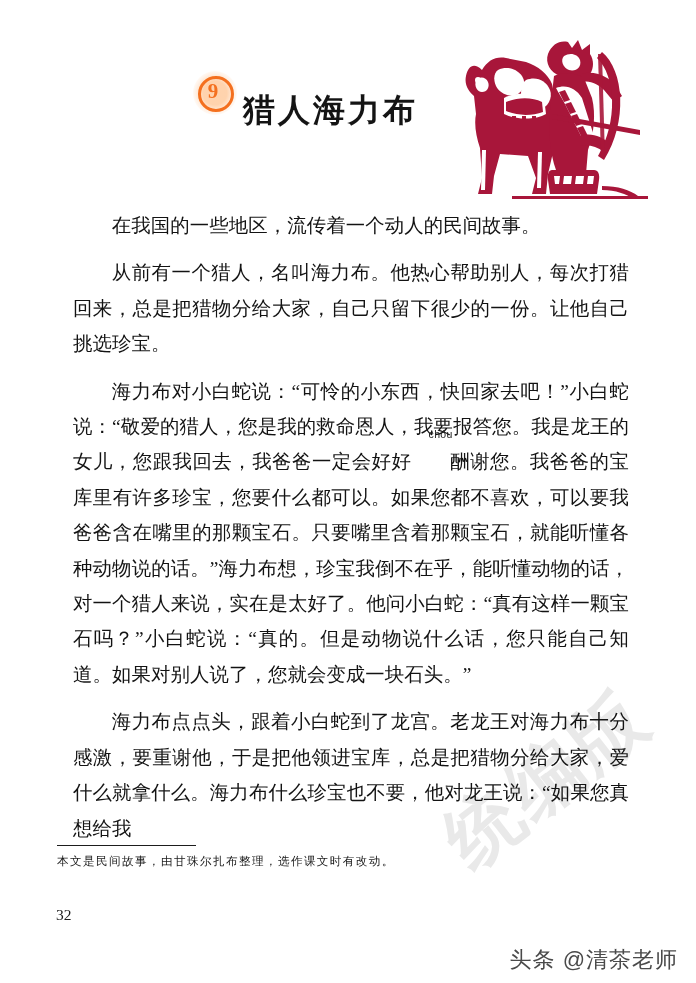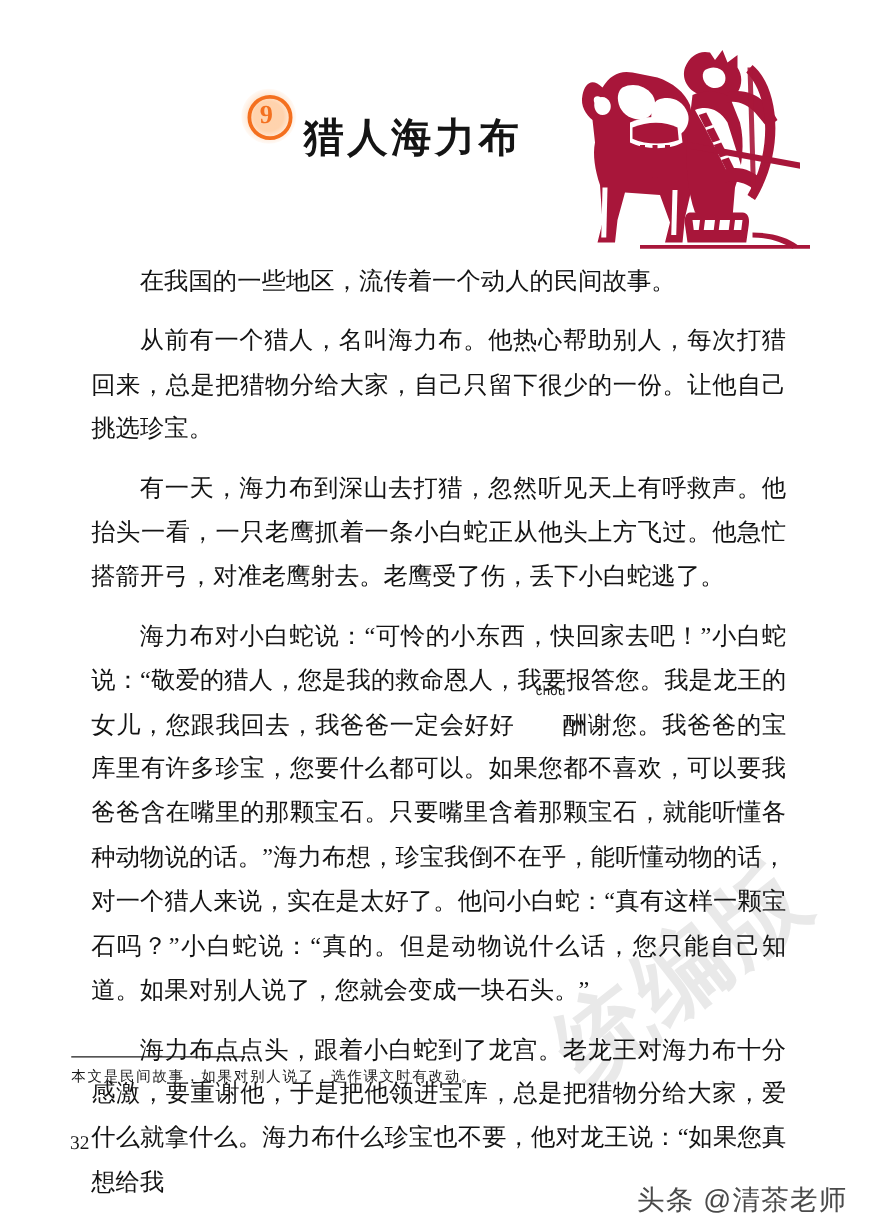--- a/index.html
+++ b/index.html
@@ -265,27 +265,26 @@
           <path d="M60 178 L196 178 L196 181 L60 181 Z"></path>
           <path d="M150 168 C166 168 178 172 186 178 L182 181 C174 176 164 172 150 172 Z"></path>
         </g>
       </svg>
     </div>
   </div>
 
   <div class="body-text">
     <p class="para">在我国的一些地区，流传着一个动人的民间故事。</p>
     <p class="para">从前有一个猎人，名叫海力布。他热心帮助别人，每次打猎回来，总是把猎物分给大家，自己只留下很少的一份。让他自己挑选珍宝。</p>
-    <p class="para">有一天，海力布到深山去打猎，忽然听见天上有呼救声。他抬头一看，一只老鹰抓着一条小白蛇正从他头上方飞过。他急忙搭箭开弓，对准老鹰射去。老鹰受了伤，丢下小白蛇逃了。</p>
     <p class="para"><span>海力布对小白蛇说：“可怜的小东西，快回家去吧！”小白蛇说：“敬爱的猎人，您是我的救命恩人，我要报答您。我是龙王的女儿，您跟我回去，我爸爸一定会好好</span><span class="ruby-host"><span class="ruby-text">chóu</span><span>酬</span></span><span>谢您。我爸爸的宝库里有许多珍宝，您要什么都可以。如果您都不喜欢，可以要我爸爸含在嘴里的那颗宝石。只要嘴里含着那颗宝石，就能听懂各种动物说的话。”海力布想，珍宝我倒不在乎，能听懂动物的话，对一个猎人来说，实在是太好了。他问小白蛇：“真有这样一颗宝石吗？”小白蛇说：“真的。但是动物说什么话，您只能自己知道。如果对别人说了，您就会变成一块石头。”</span></p>
     <p class="para">海力布点点头，跟着小白蛇到了龙宫。老龙王对海力布十分感激，要重谢他，于是把他领进宝库，总是把猎物分给大家，爱什么就拿什么。海力布什么珍宝也不要，他对龙王说：“如果您真想给我</p>
   </div>
 
   <div class="footnote">
     <div class="footnote-rule"></div>
-    <p class="footnote-text">本文是民间故事，如果对别人说了，选作课文时有改动。</p>
+    <p class="footnote-text">本文是民间故事，由甘珠尔扎布整理，选作课文时有改动。</p>
   </div>
 
   <div class="page-number">32</div>
 
   <div class="source-watermark">头条 @清茶老师</div>
 
 </div>
 
 </body></html>

